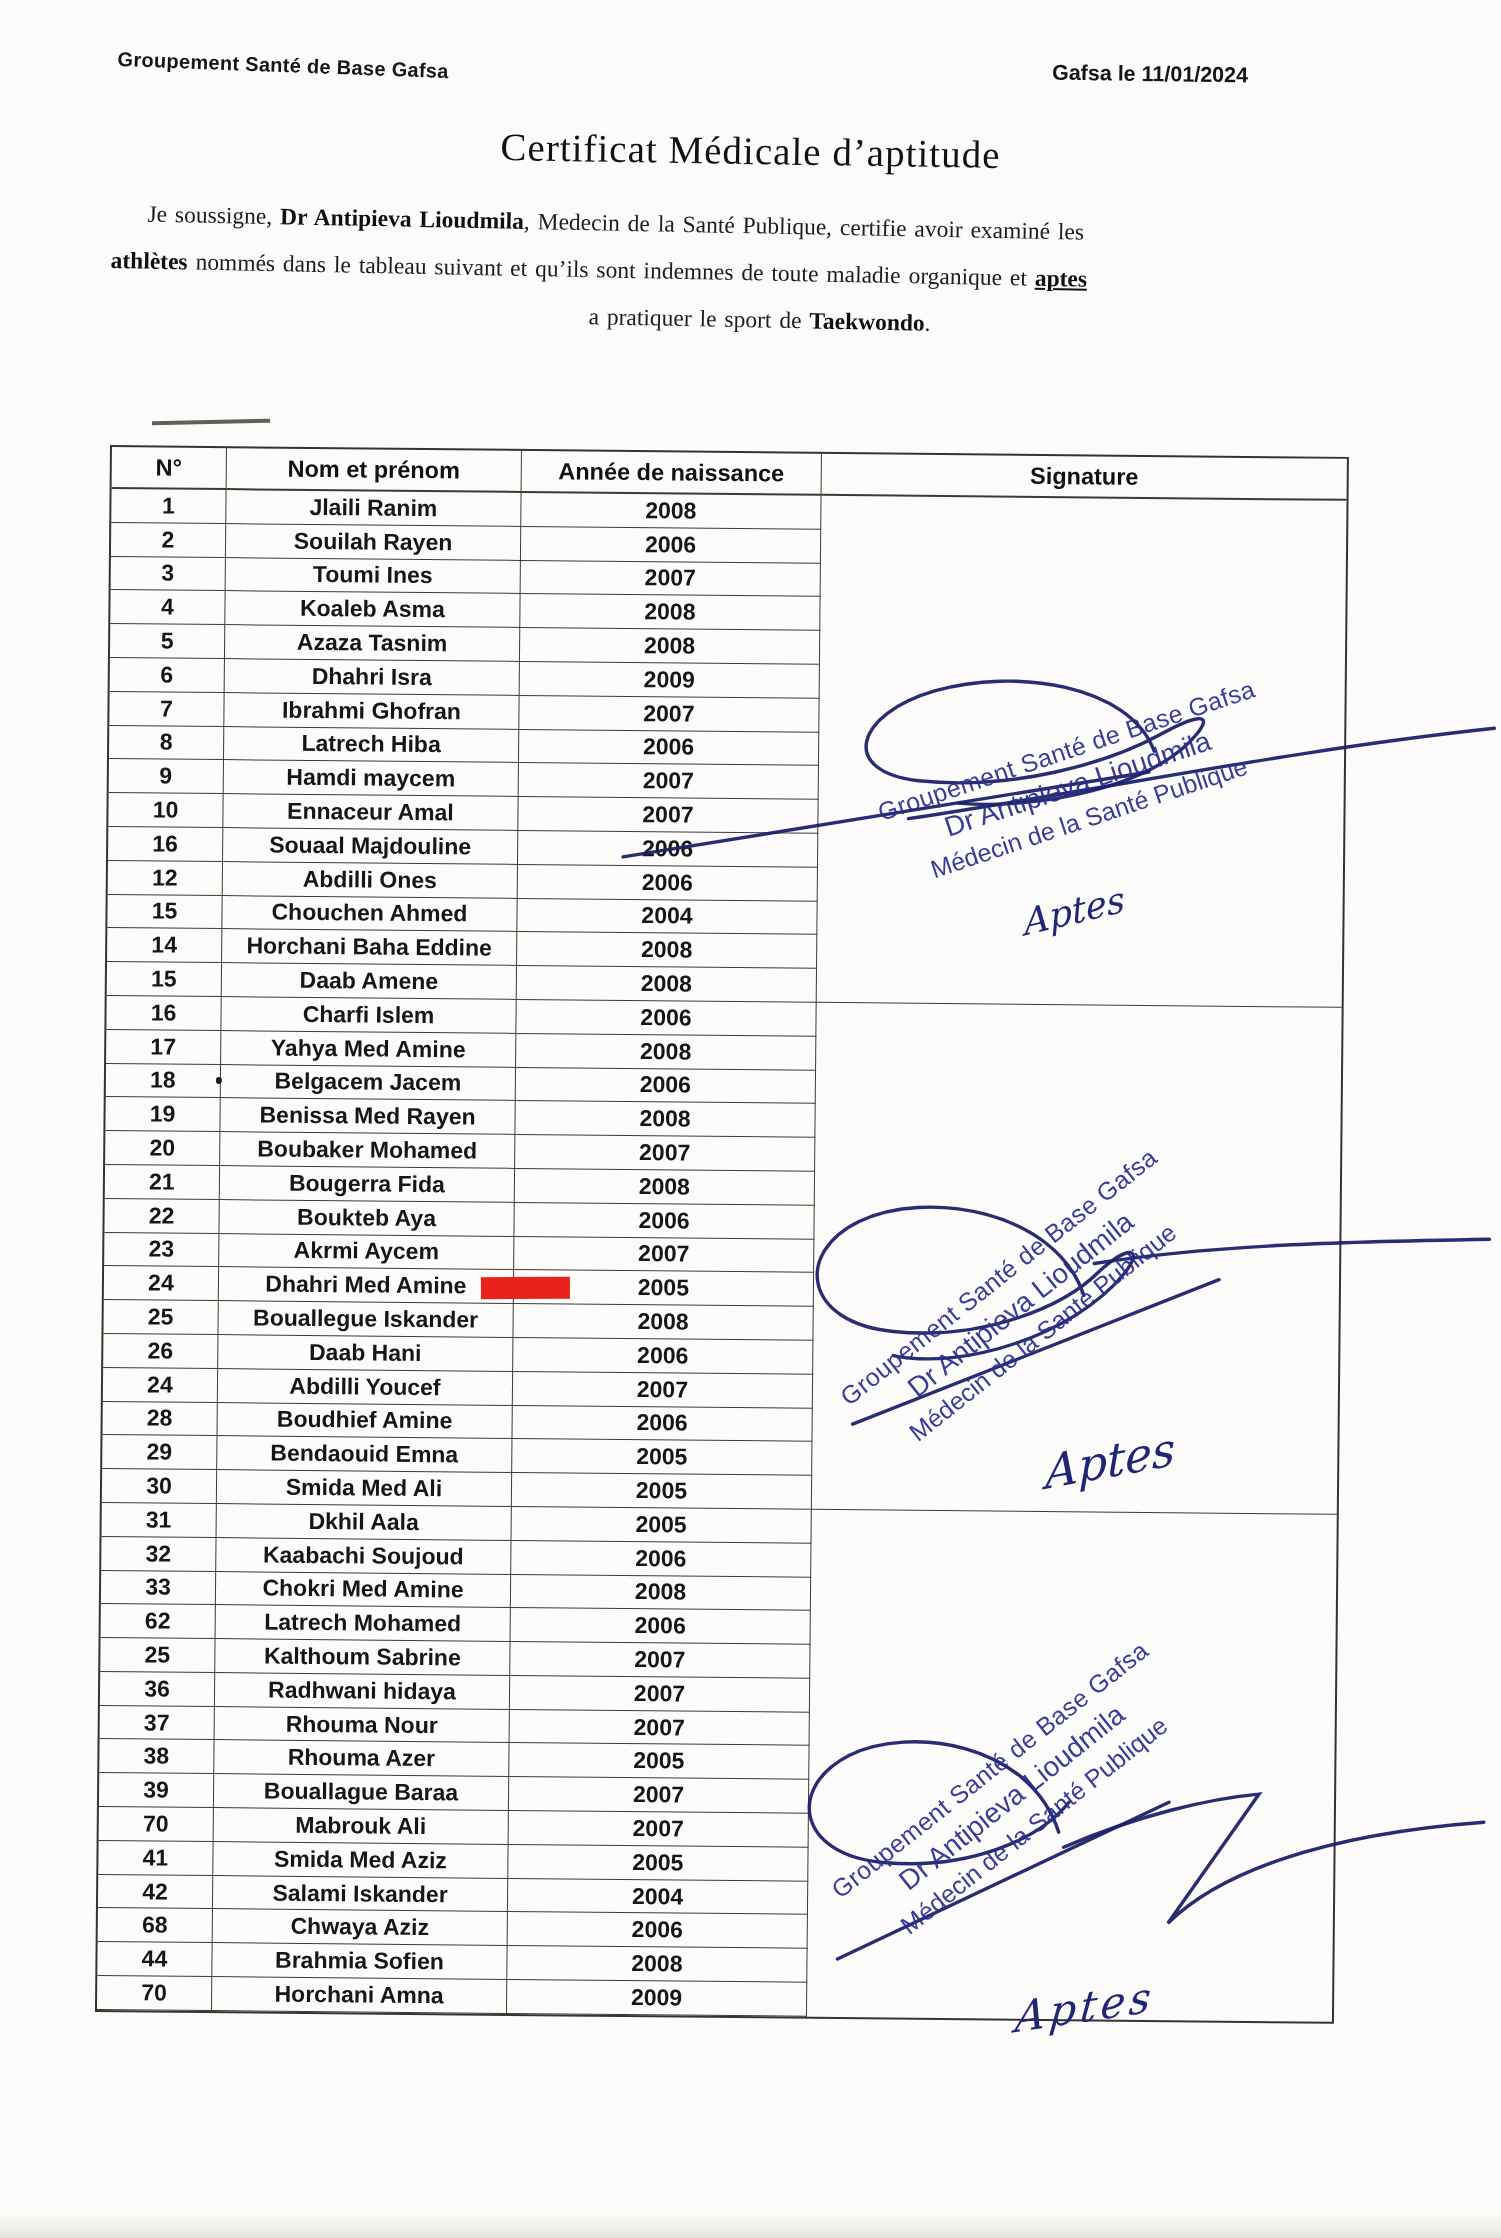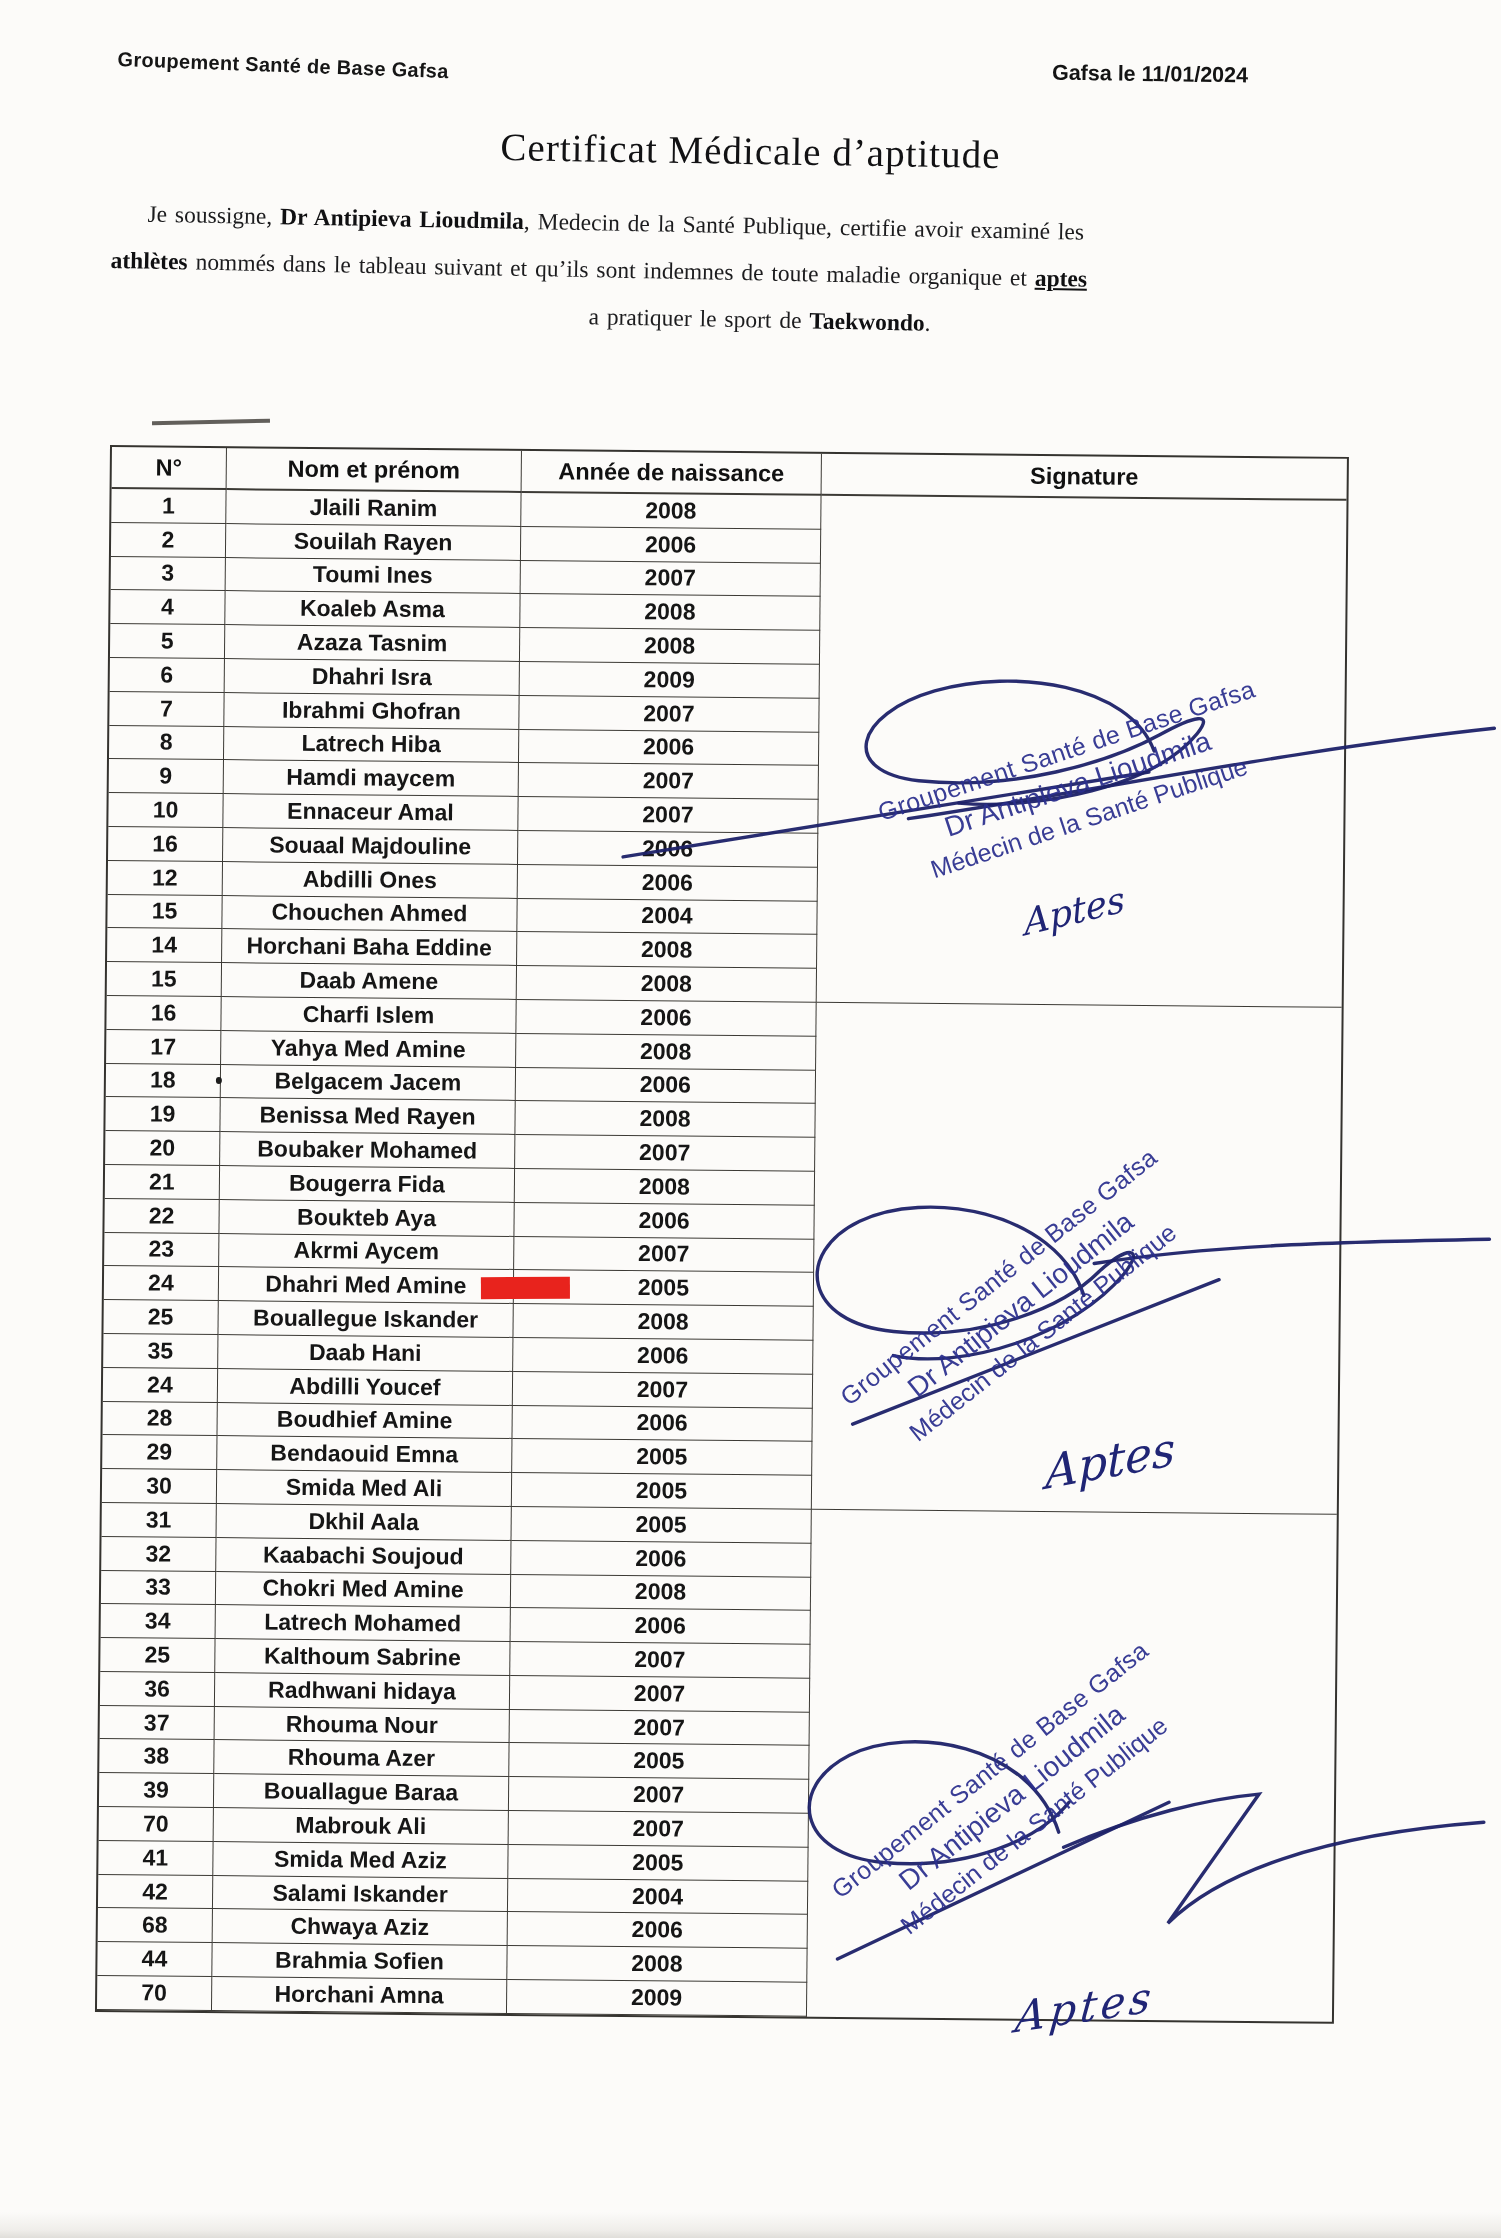--- a/index.html
+++ b/index.html
@@ -222,21 +222,21 @@
     <div class="cell">2006</div>
     <div class="cell">23</div>
     <div class="cell">Akrmi Aycem</div>
     <div class="cell">2007</div>
     <div class="cell">24</div>
     <div class="cell">Dhahri Med Amine</div>
     <div class="cell">2005</div>
     <div class="cell">25</div>
     <div class="cell">Bouallegue Iskander</div>
     <div class="cell">2008</div>
-    <div class="cell">35</div>
+    <div class="cell">26</div>
     <div class="cell">Daab Hani</div>
     <div class="cell">2006</div>
     <div class="cell">24</div>
     <div class="cell">Abdilli Youcef</div>
     <div class="cell">2007</div>
     <div class="cell">28</div>
     <div class="cell">Boudhief Amine</div>
     <div class="cell">2006</div>
     <div class="cell">29</div>
     <div class="cell">Bendaouid Emna</div>
@@ -246,21 +246,21 @@
     <div class="cell">2005</div>
     <div class="cell">31</div>
     <div class="cell">Dkhil Aala</div>
     <div class="cell">2005</div>
     <div class="cell">32</div>
     <div class="cell">Kaabachi Soujoud</div>
     <div class="cell">2006</div>
     <div class="cell">33</div>
     <div class="cell">Chokri Med Amine</div>
     <div class="cell">2008</div>
-    <div class="cell">34</div>
+    <div class="cell">62</div>
     <div class="cell">Latrech Mohamed</div>
     <div class="cell">2006</div>
     <div class="cell">25</div>
     <div class="cell">Kalthoum Sabrine</div>
     <div class="cell">2007</div>
     <div class="cell">36</div>
     <div class="cell">Radhwani hidaya</div>
     <div class="cell">2007</div>
     <div class="cell">37</div>
     <div class="cell">Rhouma Nour</div>

